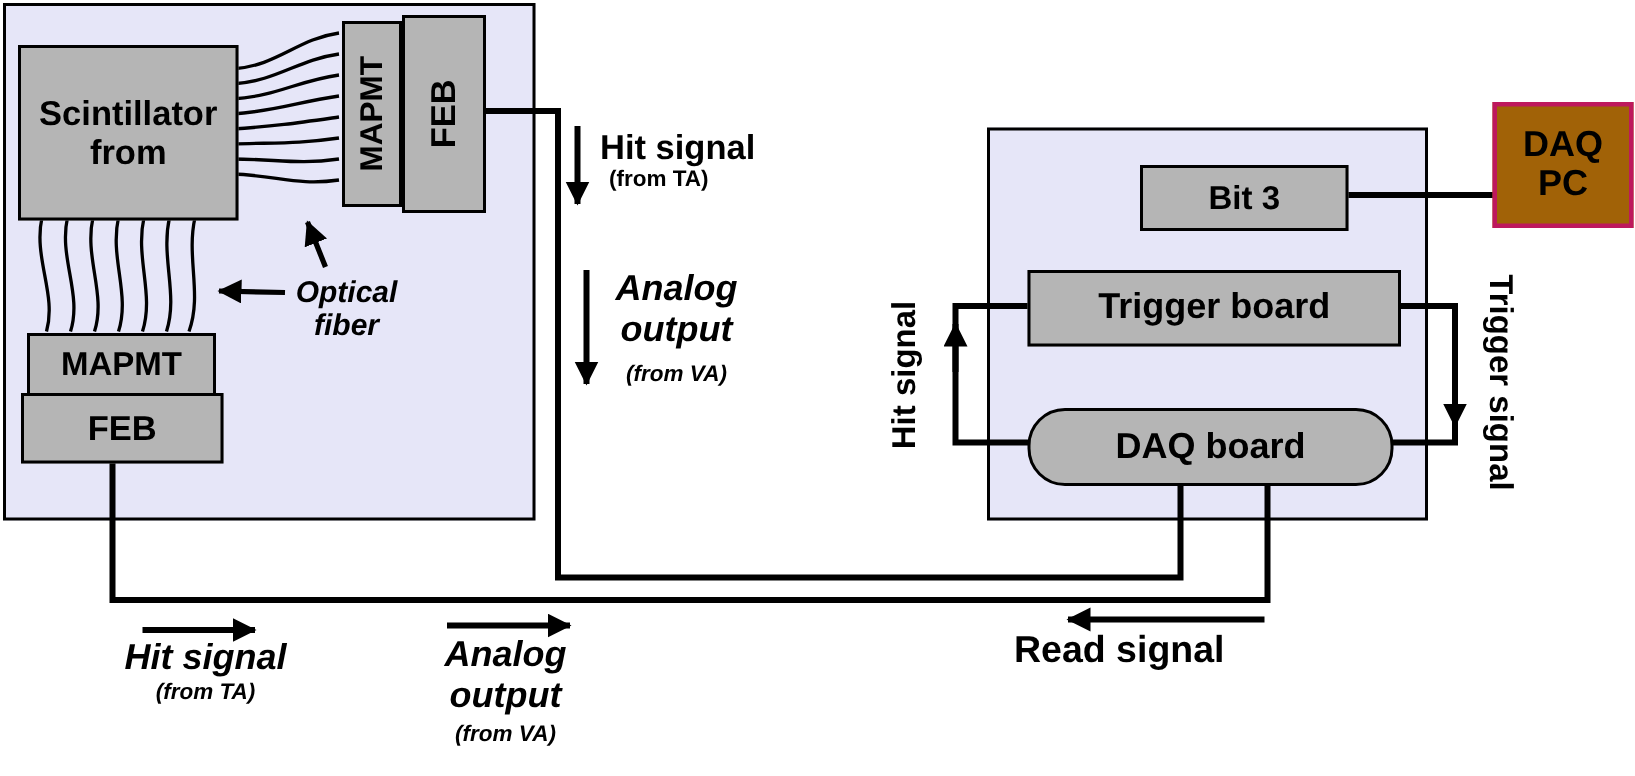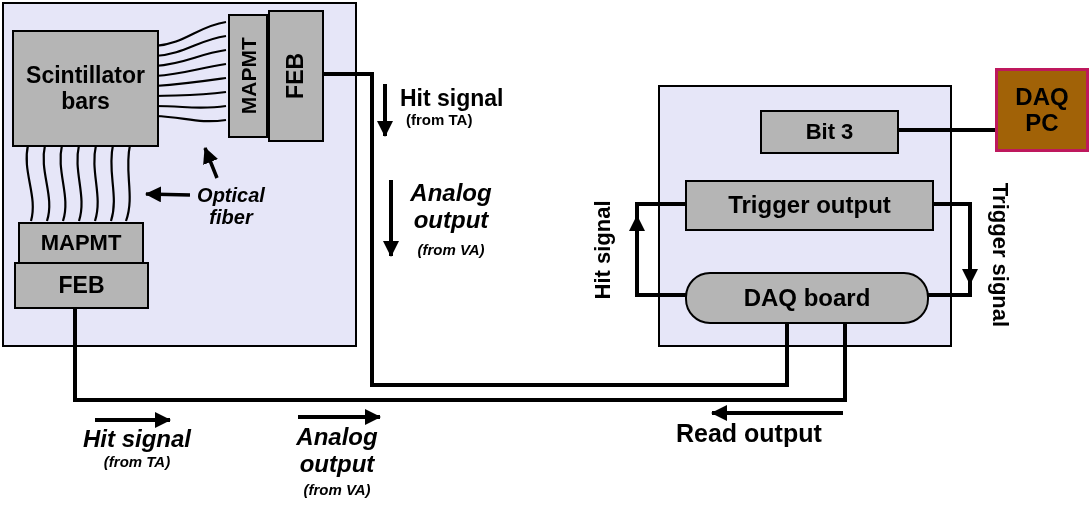--- a/index.html
+++ b/index.html
@@ -82,21 +82,21 @@
     <path d="M970,244 V284" stroke="#000" stroke-width="4" fill="none" marker-end="url(#ah)"></path>
 
     <path d="M385,84 V136" stroke="#000" stroke-width="4" fill="none" marker-end="url(#ah)"></path>
     <path d="M391,180 V256" stroke="#000" stroke-width="4" fill="none" marker-end="url(#ah)"></path>
     <path d="M95,420 H170" stroke="#000" stroke-width="4" fill="none" marker-end="url(#ah)"></path>
     <path d="M298,417 H380" stroke="#000" stroke-width="4" fill="none" marker-end="url(#ah)"></path>
     <path d="M843,413 H712" stroke="#000" stroke-width="4" fill="none" marker-end="url(#ah)"></path>
   </svg>
 
   <div class="gbox" style="left:12px;top:30px;width:143px;height:113px;font-size:23px;">
-    <span>Scintillator bars</span>
+    <span>Scintillator from</span>
   </div>
 
   <div class="gbox" style="left:228px;top:14px;width:36px;height:120px;font-size:21px;">
     <span class="vtext">MAPMT</span>
   </div>
 
   <div class="gbox" style="left:268px;top:10px;width:52px;height:128px;font-size:23px;">
     <span class="vtext">FEB</span>
   </div>
 
@@ -115,31 +115,31 @@
 
   <div class="label center" style="left:396px;top:180px;width:110px;font-size:24px;">Analog output</div>
   <div class="label center" style="left:396px;top:242px;width:110px;font-size:15px;">(from VA)</div>
 
   <div class="label center" style="left:68px;top:426px;width:138px;font-size:24px;">Hit signal</div>
   <div class="label center" style="left:68px;top:454px;width:138px;font-size:15px;">(from TA)</div>
 
   <div class="label center" style="left:277px;top:424px;width:120px;font-size:24px;">Analog output</div>
   <div class="label center" style="left:277px;top:482px;width:120px;font-size:15px;">(from VA)</div>
 
-  <div class="label" style="left:676px;top:419px;font-size:25px;white-space:nowrap;">Read output</div>
+  <div class="label" style="left:676px;top:419px;font-size:25px;white-space:nowrap;">Read signal</div>
 
   <div class="vlabel" style="left:603px;top:250px;font-size:22px;">Hit signal</div>
   <div class="vlabel cw" style="left:1000px;top:255px;font-size:22px;">Trigger signal</div>
 
   <div class="gbox" style="left:760px;top:110px;width:135px;height:40px;font-size:22px;">
     <span>Bit 3</span>
   </div>
 
   <div class="gbox" style="left:685px;top:180px;width:245px;height:47px;font-size:24px;">
-    <span>Trigger output</span>
+    <span>Trigger board</span>
   </div>
 
   <div class="gbox" style="left:685px;top:272px;width:240px;height:48px;font-size:24px;border-radius:25px;">
     <span>DAQ board</span>
   </div>
 
   <div class="lavbox" style="left:995px;top:68px;width:88px;height:78px;font-size:24px;">
     <span style="width:60px;">DAQ PC</span>
   </div>
 

